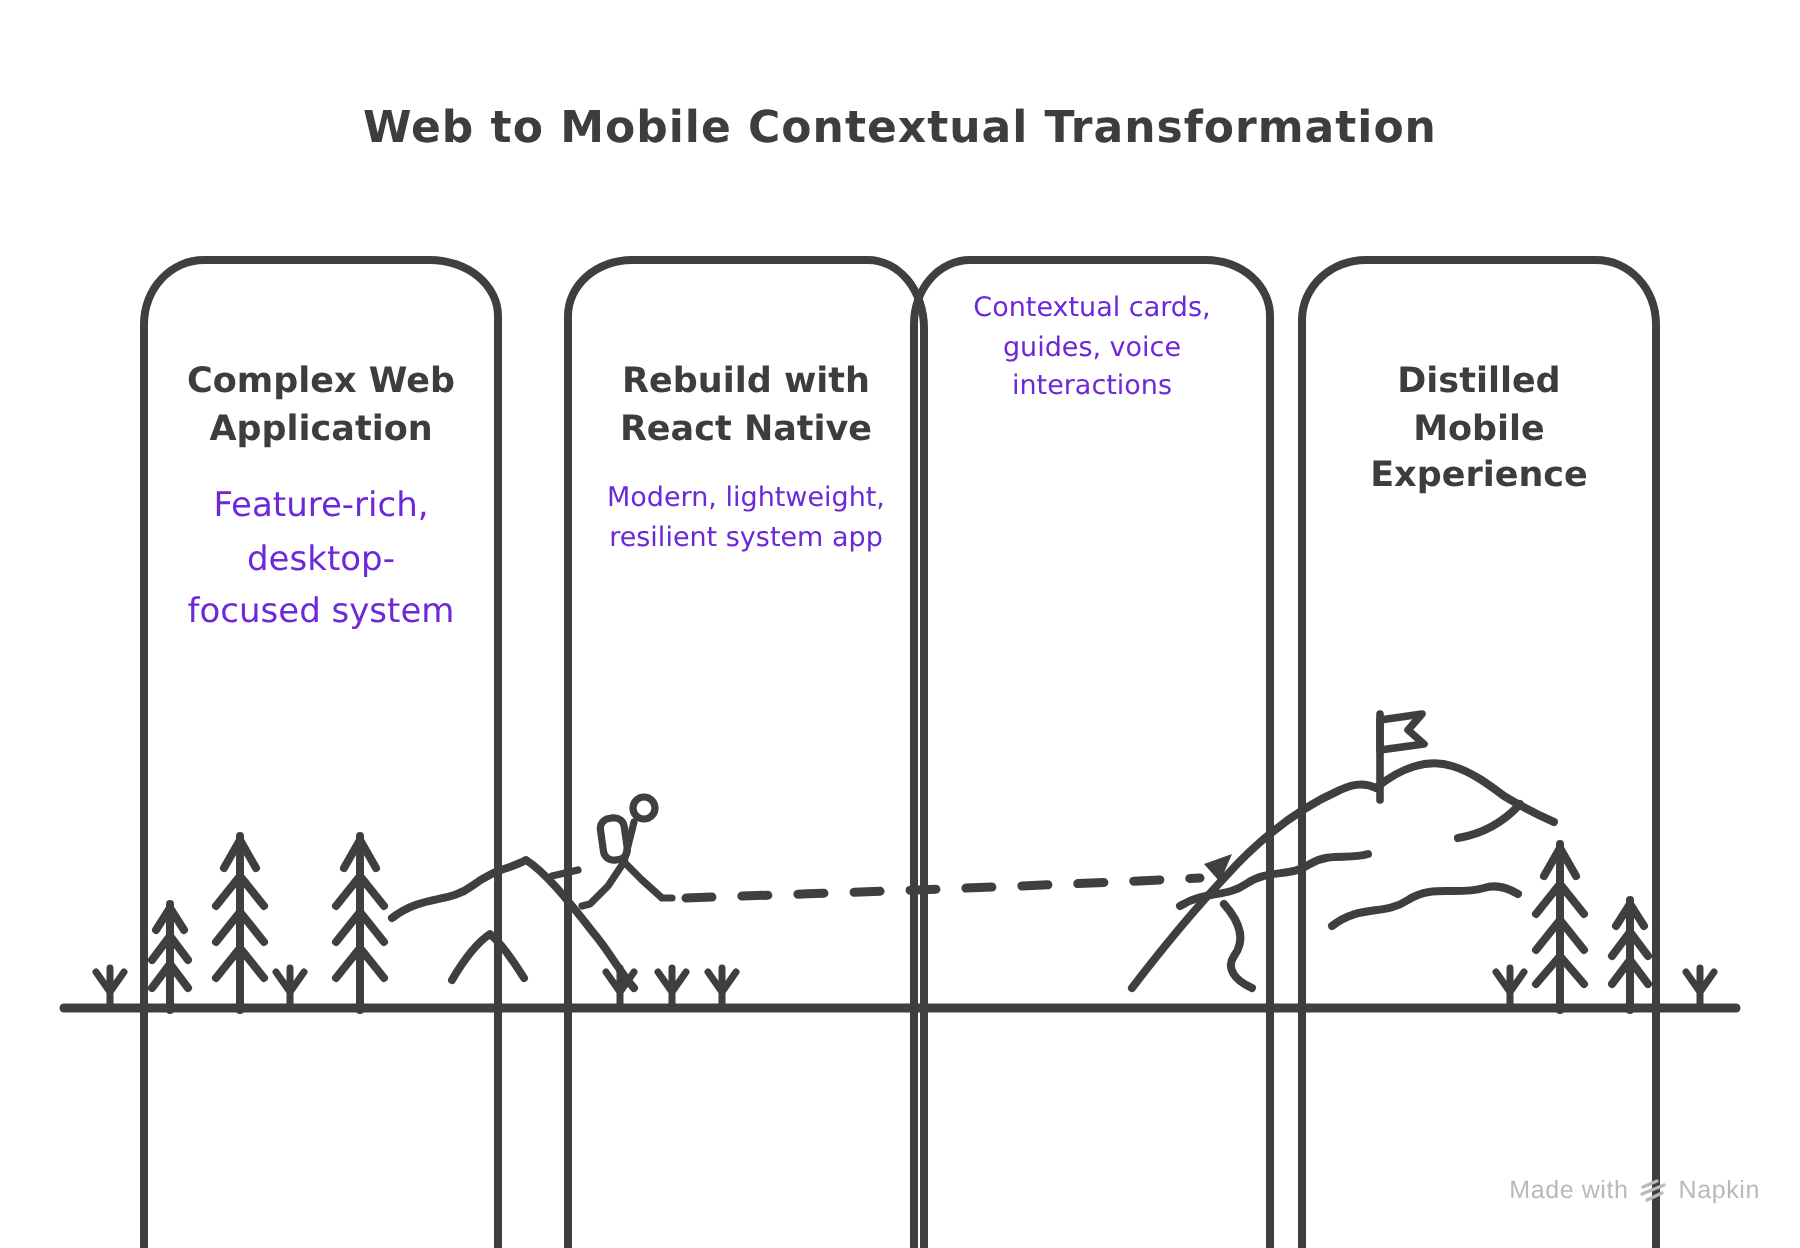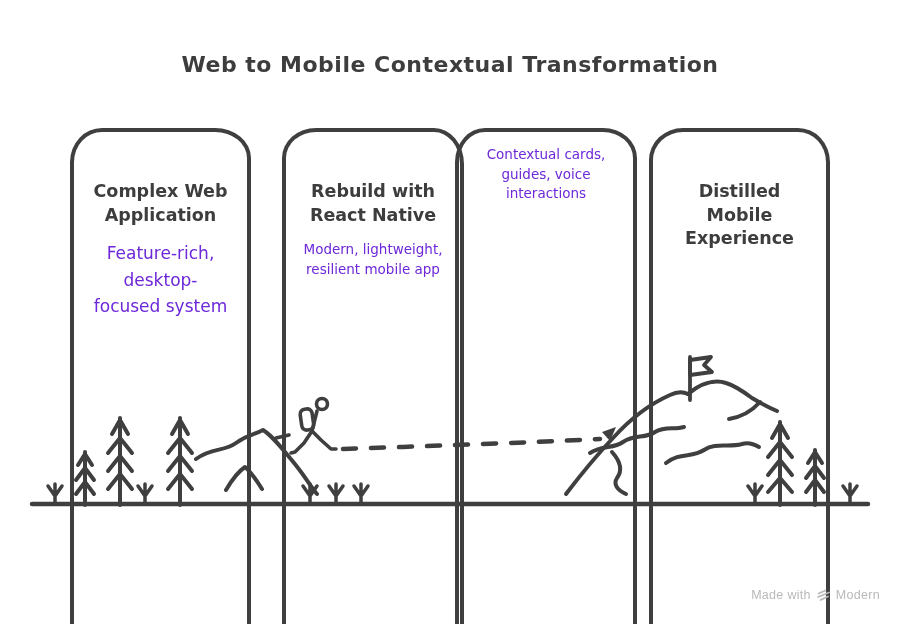--- a/index.html
+++ b/index.html
@@ -48,21 +48,21 @@
     <div class="panel-title">Complex Web
 Application</div>
     <div class="panel-body body-lg">Feature-rich,
 desktop-
 focused system</div>
   </div>
   <div class="panel p2">
     <div class="panel-title">Rebuild with
 React Native</div>
     <div class="panel-body body-sm">Modern, lightweight,
-resilient mobile app</div>
+resilient system app</div>
   </div>
   <div class="panel p3">
     <div class="panel-body body-sm">Contextual cards,
 guides, voice
 interactions</div>
   </div>
   <div class="panel p4">
     <div class="panel-title">Distilled
 Mobile
 Experience</div>
@@ -134,16 +134,16 @@
       <path d="M 690,400 V 357"></path>
       <path d="M 690,360 L 711,357 L 704,365 L 712,372 L 690,375 Z"></path>
     </g>
   </svg>
 
   <div class="footer">
     <span>Made with</span>
     <svg width="15" height="14" viewBox="0 0 15 14">
       <path d="M2.5 5.5 L9.5 2.5 M2 9 L13 4.5 M4.5 12 L12 8.5" stroke="#b9b9b9" stroke-width="1.7" stroke-linecap="round" fill="none"></path>
     </svg>
-    <span>Modern</span>
+    <span>Napkin</span>
   </div>
 
 </div>
 
 </body></html>

